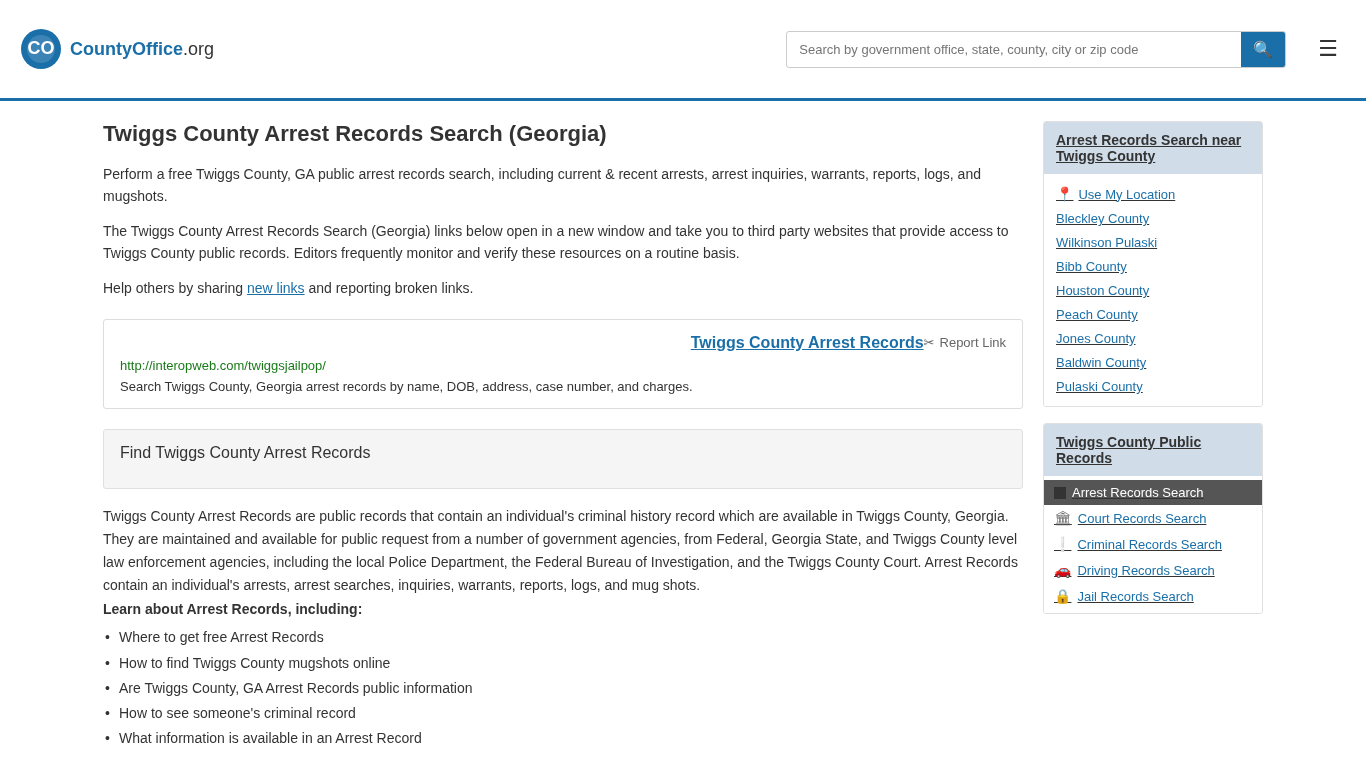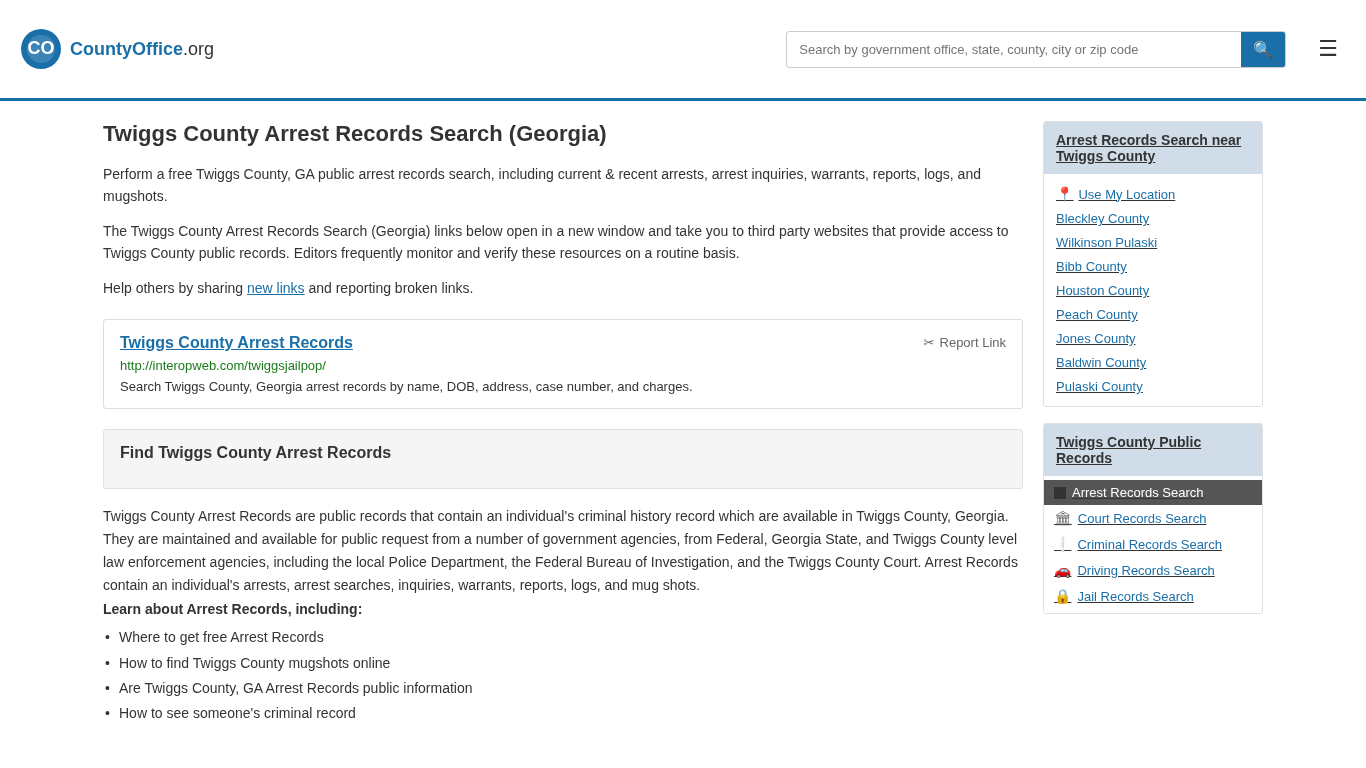--- a/index.html
+++ b/index.html
@@ -112,21 +112,21 @@
 
     
     .record-card {
       border: 1px solid #ddd;
       border-radius: 3px;
       margin: 20px 0;
       padding: 14px 16px;
     }
     .record-card-header {
       display: flex;
-      justify-content: space-between;
+      justify-content: flex-end;
       align-items: center;
       margin-bottom: 6px;
     }
     .record-title-link {
       font-size: 16px;
       font-weight: bold;
       color: #1a6fa8;
       text-decoration: underline;
       cursor: pointer;
     }
@@ -153,21 +153,21 @@
     
     .find-section {
       background: #f5f5f5;
       border: 1px solid #e0e0e0;
       border-radius: 3px;
       padding: 14px 16px;
       margin-bottom: 16px;
     }
     .find-section-title {
       font-size: 16px;
-      font-weight: bold;
+      font-weight: normal;
       color: #333;
       margin-bottom: 12px;
     }
 
     .section-body-text {
       font-size: 14px;
       color: #333;
       line-height: 1.65;
       margin-bottom: 4px;
     }
@@ -334,20 +334,21 @@
     </div>
 
     <p class="section-body-text">Twiggs County Arrest Records are public records that contain an individual's criminal history record which are available in Twiggs County, Georgia. They are maintained and available for public request from a number of government agencies, from Federal, Georgia State, and Twiggs County level law enforcement agencies, including the local Police Department, the Federal Bureau of Investigation, and the Twiggs County Court. Arrest Records contain an individual's arrests, arrest searches, inquiries, warrants, reports, logs, and mug shots.</p>
 
     <p class="learn-heading">Learn about Arrest Records, including:</p>
     <ul class="learn-list">
       <li>Where to get free Arrest Records</li>
       <li>How to find Twiggs County mugshots online</li>
       <li>Are Twiggs County, GA Arrest Records public information</li>
       <li>How to see someone's criminal record</li>
+      <li>What information is available in an Arrest Record</li>
     </ul>
 
   </div>
 
   <div class="sidebar">
 
     <div class="sidebar-section">
       <div class="sidebar-header">Arrest Records Search near Twiggs County</div>
       <ul class="sidebar-list">
         <li class="use-location-item">

